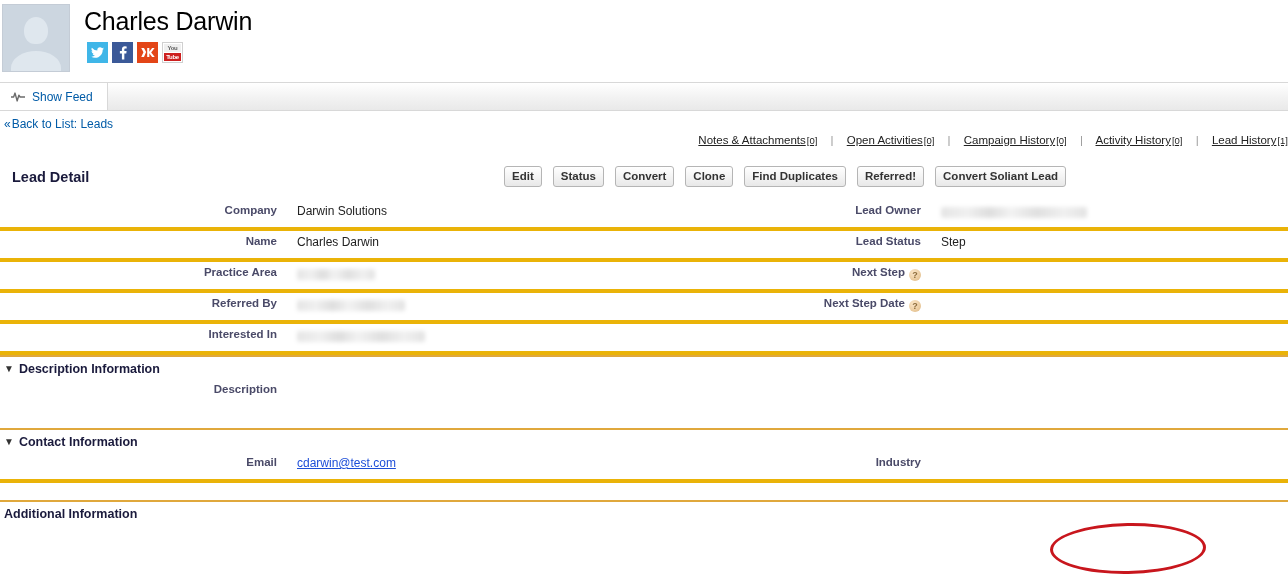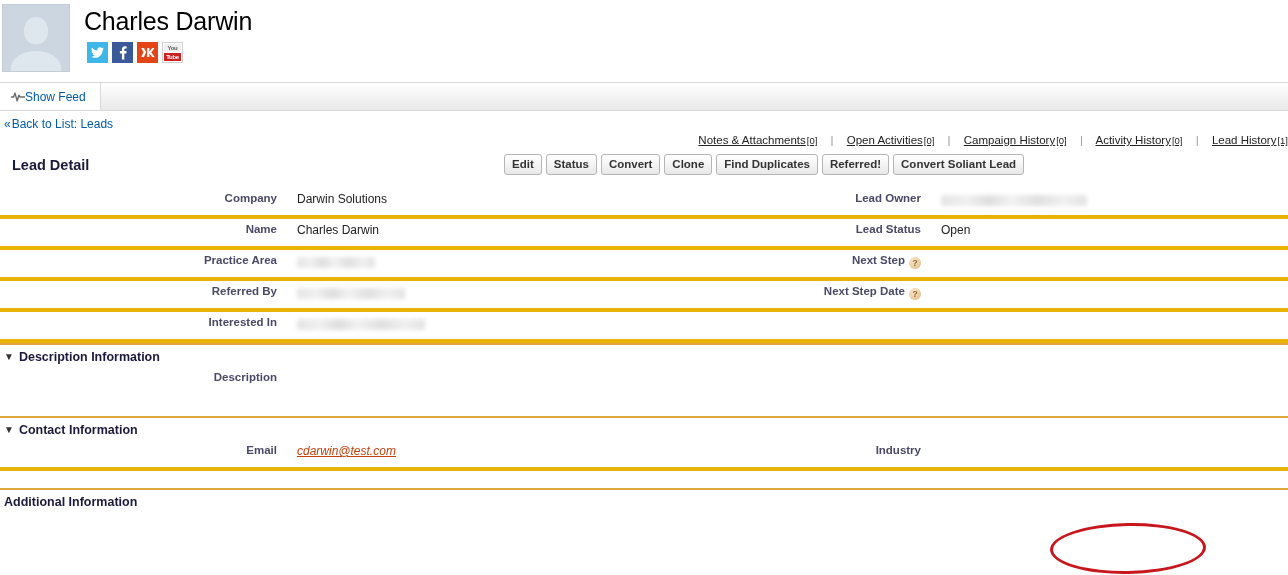--- a/index.html
+++ b/index.html
@@ -123,20 +123,21 @@
     border-top: 1px solid #d8d8d8;
     border-bottom: 1px solid #d8d8d8;
     display: flex;
     align-items: stretch;
   }
   .feed-tab {
     background: #ffffff;
     border-right: 1px solid #d8d8d8;
     display: flex;
     align-items: center;
+    gap: 7px;
     padding: 0 14px 0 11px;
     cursor: pointer;
   }
   .feed-icon {
     width: 14px;
     height: 12px;
     display: block;
   }
   .feed-tab-label {
     color: #015ba7;
@@ -182,35 +183,36 @@
   .ql-sep {
     color: #999999;
     margin: 0 10px;
     text-decoration: none;
   }
 
   
   .detail-header {
     position: relative;
     height: 34px;
+    margin-top: 12px;
   }
   .detail-title {
     position: absolute;
     left: 12px;
     top: 3px;
     font-size: 14.5px;
     font-weight: bold;
     color: #1a1a3c;
   }
   .btn-row {
     position: absolute;
     left: 504px;
     top: 0;
     display: flex;
-    gap: 4px;
+    gap: 11px;
   }
   .sf-btn {
     background: linear-gradient(to bottom, #ffffff 0%, #f4f4f4 50%, #e8e8e8 100%);
     border: 1px solid #b5b5b5;
     border-radius: 3px;
     font-family: "Liberation Sans", sans-serif;
     font-size: 11.5px;
     font-weight: bold;
     color: #333333;
     padding: 2px 7px 3px 7px;
@@ -259,24 +261,23 @@
     border-radius: 2px;
     background: linear-gradient(90deg,
         rgba(0,0,0,0.10) 0%, rgba(0,0,0,0.06) 18%, rgba(0,0,0,0.13) 33%,
         rgba(0,0,0,0.05) 48%, rgba(0,0,0,0.12) 66%, rgba(0,0,0,0.06) 84%,
         rgba(0,0,0,0.11) 100%);
     filter: blur(2.2px);
     vertical-align: middle;
     margin-top: 2px;
   }
   .email-link {
-    color: #c2410c;
+    color: #1d4ed8;
     text-decoration: underline;
     cursor: pointer;
-    font-style: italic;
   }
   .help-icon {
     display: inline-block;
     width: 12px;
     height: 12px;
     border-radius: 50%;
     background: radial-gradient(circle at 36% 32%, #fbe6c8 0%, #eccda1 58%, #d9b27e 100%);
     color: #8d6c3c;
     font-size: 9px;
     font-weight: bold;
@@ -414,21 +415,21 @@
     <tr class="data-row">
       <td class="lbl">Company</td>
       <td class="val">Darwin Solutions</td>
       <td class="lbl">Lead Owner</td>
       <td class="val"><span class="redacted" style="width:146px"></span></td>
     </tr>
     <tr class="data-row">
       <td class="lbl">Name</td>
       <td class="val">Charles Darwin</td>
       <td class="lbl">Lead Status</td>
-      <td class="val">Open</td>
+      <td class="val">Step</td>
     </tr>
     <tr class="data-row">
       <td class="lbl">Practice Area</td>
       <td class="val"><span class="redacted" style="width:78px"></span></td>
       <td class="lbl"><span>Next Step</span><span class="help-icon">?</span></td>
       <td class="val"></td>
     </tr>
     <tr class="data-row">
       <td class="lbl">Referred By</td>
       <td class="val"><span class="redacted" style="width:108px"></span></td>

